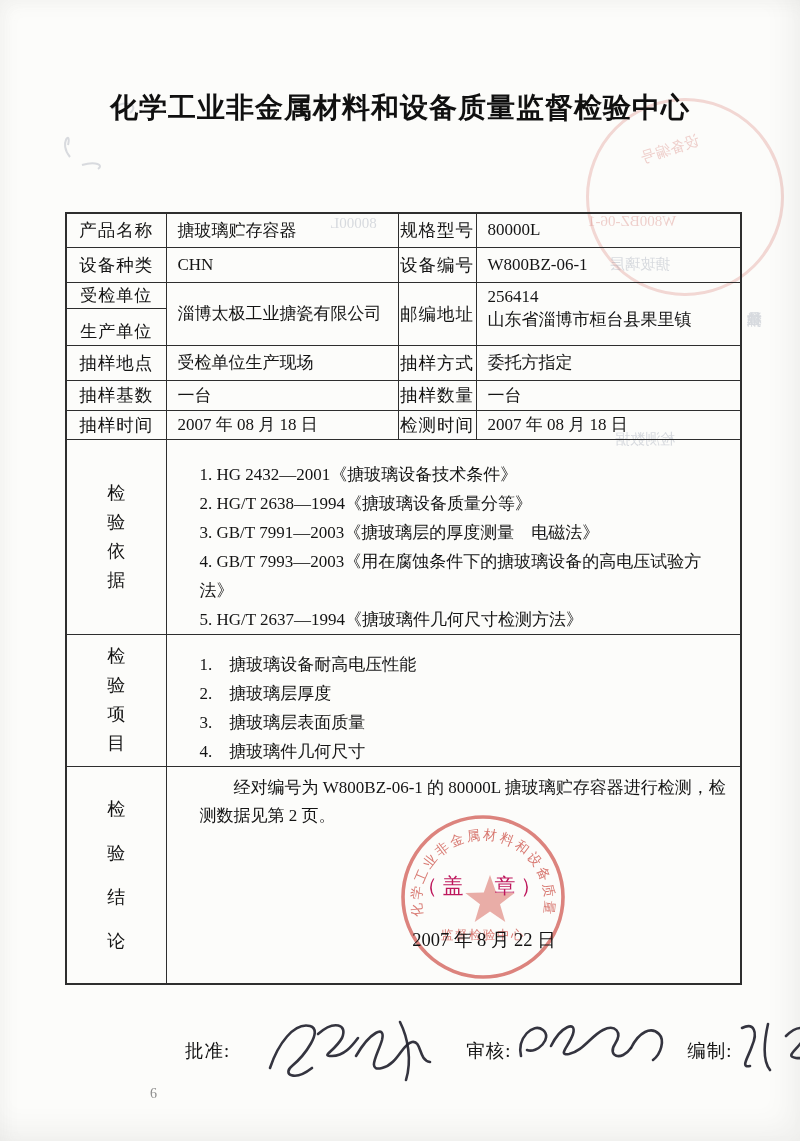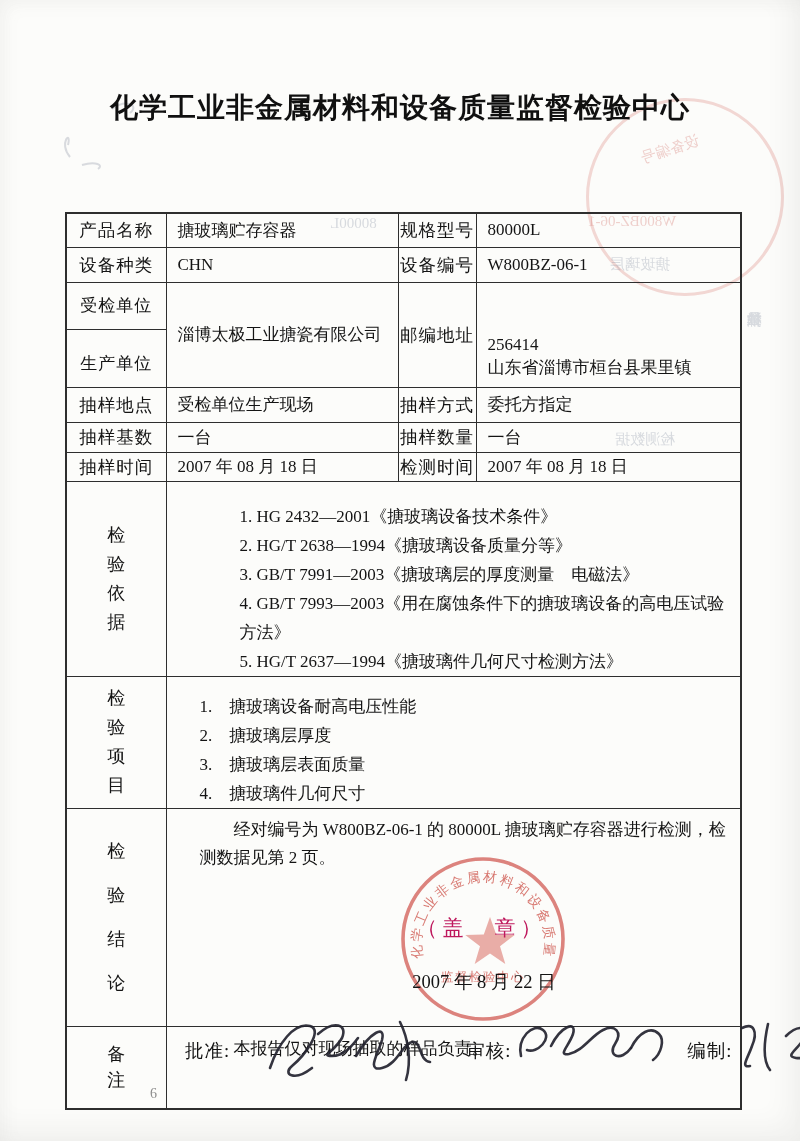--- a/index.html
+++ b/index.html
@@ -35,31 +35,31 @@
     font-size:17px;
   }
   table.report,table.report td{border:1.6px solid #2e2e2e;}
   table.report{border-width:2px;}
   td{padding:0;overflow:hidden;}
   td.lbl{text-align:center;font-size:17.5px;letter-spacing:1px;}
   td.val{padding-left:11px;}
   .dual-lbl{display:flex;flex-direction:column;height:100%;gap:10px;}
   .dual-lbl > div{flex:1;display:flex;align-items:center;justify-content:center;letter-spacing:1px;}
   .dual-lbl > div:first-child{border-bottom:1.4px solid #2e2e2e;}
-  .two-line{line-height:23px;padding:2px 0 8px 11px;margin-top:48px;}
+  .two-line{line-height:23px;padding:2px 0 14px 11px;}
   
   td.vcell{vertical-align:middle;}
   .vlabel{width:1.25em;margin:0 auto;word-break:break-all;text-align:center;font-size:18px;}
   .vl-basis{line-height:29px;}
   .vl-items{line-height:29px;}
   .vl-concl{line-height:44px;}
   .vl-remark{line-height:26px;}
   
   td.section{vertical-align:top;}
-  .list{padding:20px 10px 0 33px;line-height:29px;margin-left:40px;}
+  .list{padding:20px 10px 0 33px;line-height:29px;}
   .list2{padding:15px 10px 0 33px;line-height:29px;}
   .concl-wrap{position:relative;height:100%;}
   .concl-text{padding:7px 18px 0 33px;text-indent:2em;line-height:28px;width:535px;}
   .remark-text{padding:8px 18px 0 33px;text-indent:2em;line-height:27px;}
   
   .seal-svg{position:absolute;left:230px;top:44px;}
   .cover-note{
     position:absolute;left:235px;top:105px;width:160px;text-align:center;
     font-size:21px;letter-spacing:5px;color:#be185d;
   }
@@ -205,28 +205,20 @@
             <polygon points="93,64 99.2,81.5 117.7,82 103,93.2 108.3,111 93,100.5 77.7,111 83,93.2 68.3,82 86.8,81.5" fill="#d96b63" opacity="0.55"></polygon>
             <text font-size="13.5" fill="#cf5a52" fill-opacity="0.82" letter-spacing="2.5" style="font-family:'Liberation Serif','DejaVu Serif',serif;">
               <textPath href="#sealArc" startOffset="50%" text-anchor="middle">化学工业非金属材料和设备质量</textPath>
             </text>
             <text x="86" y="128" text-anchor="middle" font-size="12.5" fill="#cf5a52" fill-opacity="0.8" letter-spacing="1.5" style="font-family:'Liberation Serif','DejaVu Serif',serif;">监督检验中心</text>
           </svg>
 
           <div class="cover-note">（盖　章）</div>
           <div class="concl-date">2007 年 8 月 22 日</div>
         </div>
-      </td>
-    </tr>
-    <tr style="height:83px">
-      <td class="vcell">
-        <div class="vlabel vl-remark">备注</div>
-      </td>
-      <td class="section" colspan="3">
-        <div class="remark-text">本报告仅对现场抽取的样品负责。</div>
       </td>
     </tr>
   </tbody>
     </table>
 
   <div class="sig-row">
     <div class="sig-group sig-g1">
       <span class="sig-label">批准:</span>
       <svg width="190" height="78" viewBox="0 0 190 78">
         <path class="sig-stroke" d="M12 54 C20 30 36 8 52 12 C66 16 46 42 34 52 C24 60 36 68 54 54"></path>

